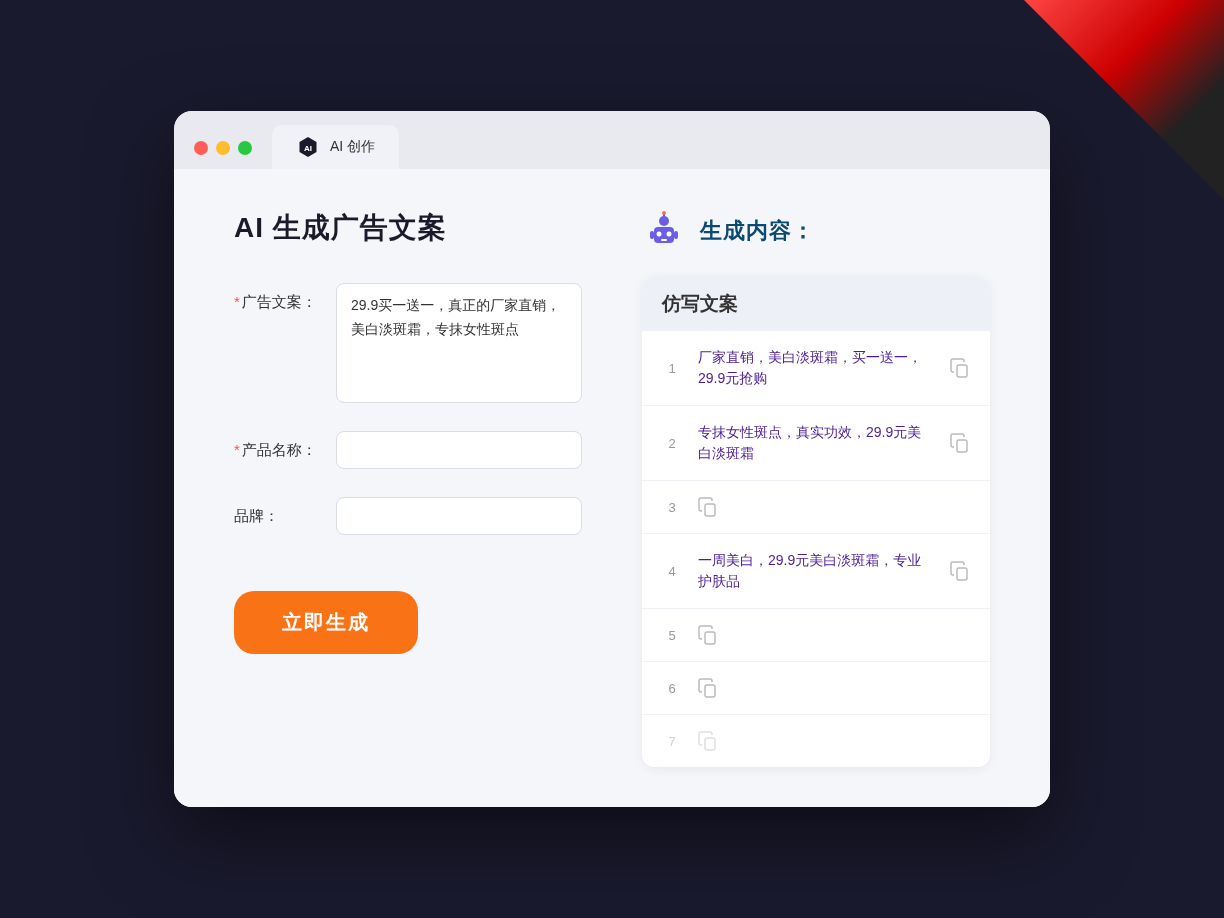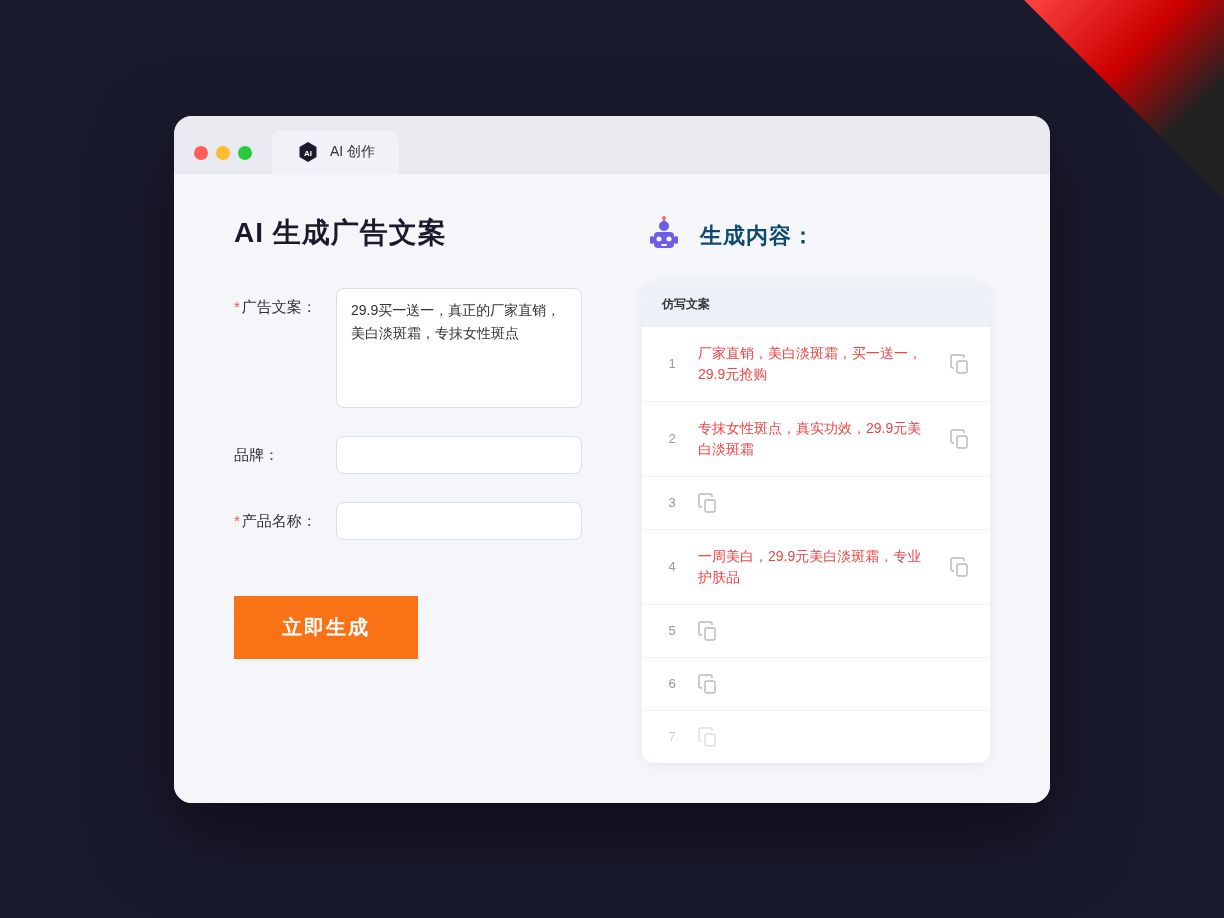--- a/index.html
+++ b/index.html
@@ -136,21 +136,21 @@
 
     textarea.form-input {
       height: 120px;
       line-height: 1.7;
     }
 
     .generate-button {
       background: #f97316;
       color: white;
       border: none;
-      border-radius: 0;
+      border-radius: 20px;
       padding: 18px 48px;
       font-size: 20px;
       font-weight: 600;
       cursor: pointer;
       margin-top: 28px;
       letter-spacing: 2px;
       font-family: inherit;
     }
 
     
@@ -178,21 +178,21 @@
     .results-container {
       background: white;
       border-radius: 12px;
       overflow: hidden;
       box-shadow: 0 2px 12px rgba(0,0,0,0.06);
     }
 
     .results-header {
       background: #eef0f8;
       padding: 14px 20px;
-      font-size: 12px;
+      font-size: 19px;
       font-weight: 600;
       color: #333;
     }
 
     .result-item {
       display: flex;
       align-items: center;
       padding: 16px 20px;
       border-bottom: 1px solid #f0f2f7;
       gap: 16px;
@@ -209,21 +209,21 @@
     .result-number {
       font-size: 13px;
       color: #999;
       min-width: 20px;
       text-align: center;
     }
 
     .result-text {
       flex: 1;
       font-size: 14px;
-      color: #ef4444;
+      color: #4c1d95;
       line-height: 1.5;
     }
 
     .copy-icon {
       width: 20px;
       height: 20px;
       color: #bbb;
       cursor: pointer;
       flex-shrink: 0;
     }
@@ -260,29 +260,29 @@
         
         <div class="form-group">
           <label class="form-label">
             <span class="required-mark">*</span><span>广告文案：</span>
           </label>
           <textarea class="form-input" style="">29.9买一送一，真正的厂家直销，美白淡斑霜，专抹女性斑点</textarea>
         </div>
 
         
         <div class="form-group">
-          <label class="form-label">品牌：</label>
-          <input type="text" class="form-input" style="">
-        </div>
-
-        
-        <div class="form-group">
           <label class="form-label">
             <span class="required-mark">*</span><span>产品名称：</span>
           </label>
+          <input type="text" class="form-input" style="">
+        </div>
+
+        
+        <div class="form-group">
+          <label class="form-label">品牌：</label>
           <input type="text" class="form-input" style="">
         </div>
 
         
         <button class="generate-button">立即生成</button>
       </div>
 
       <div class="right-panel">
         <div class="right-header">
 

